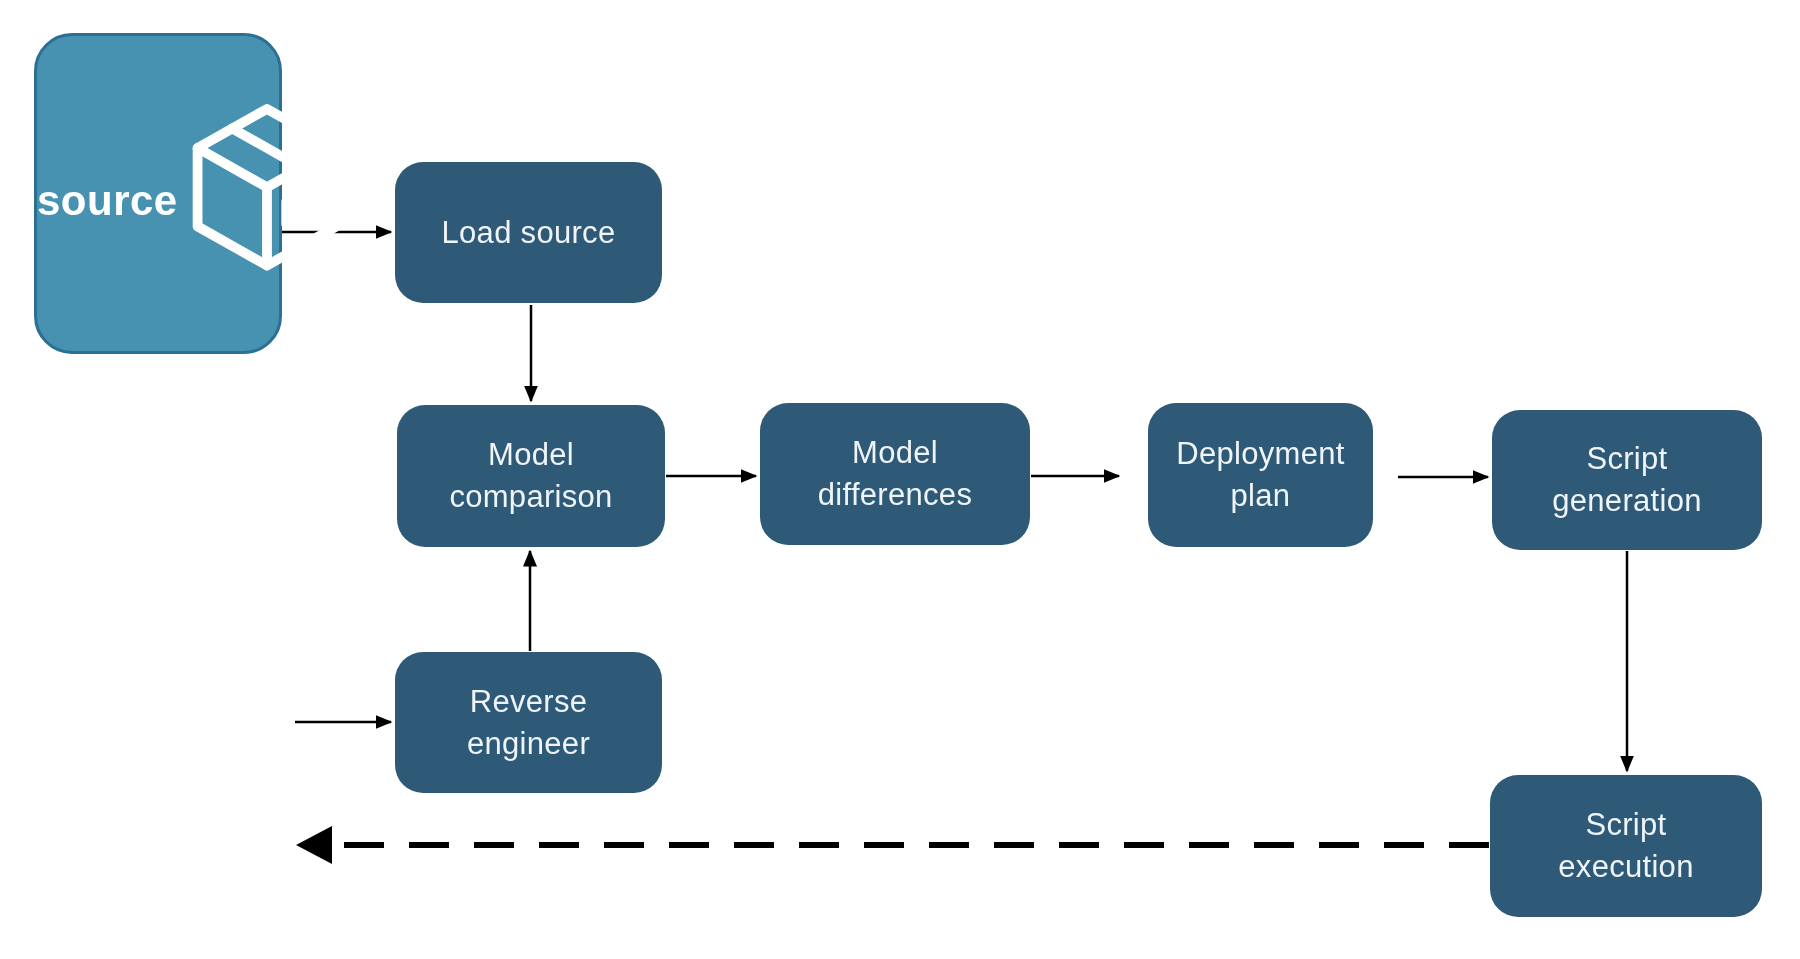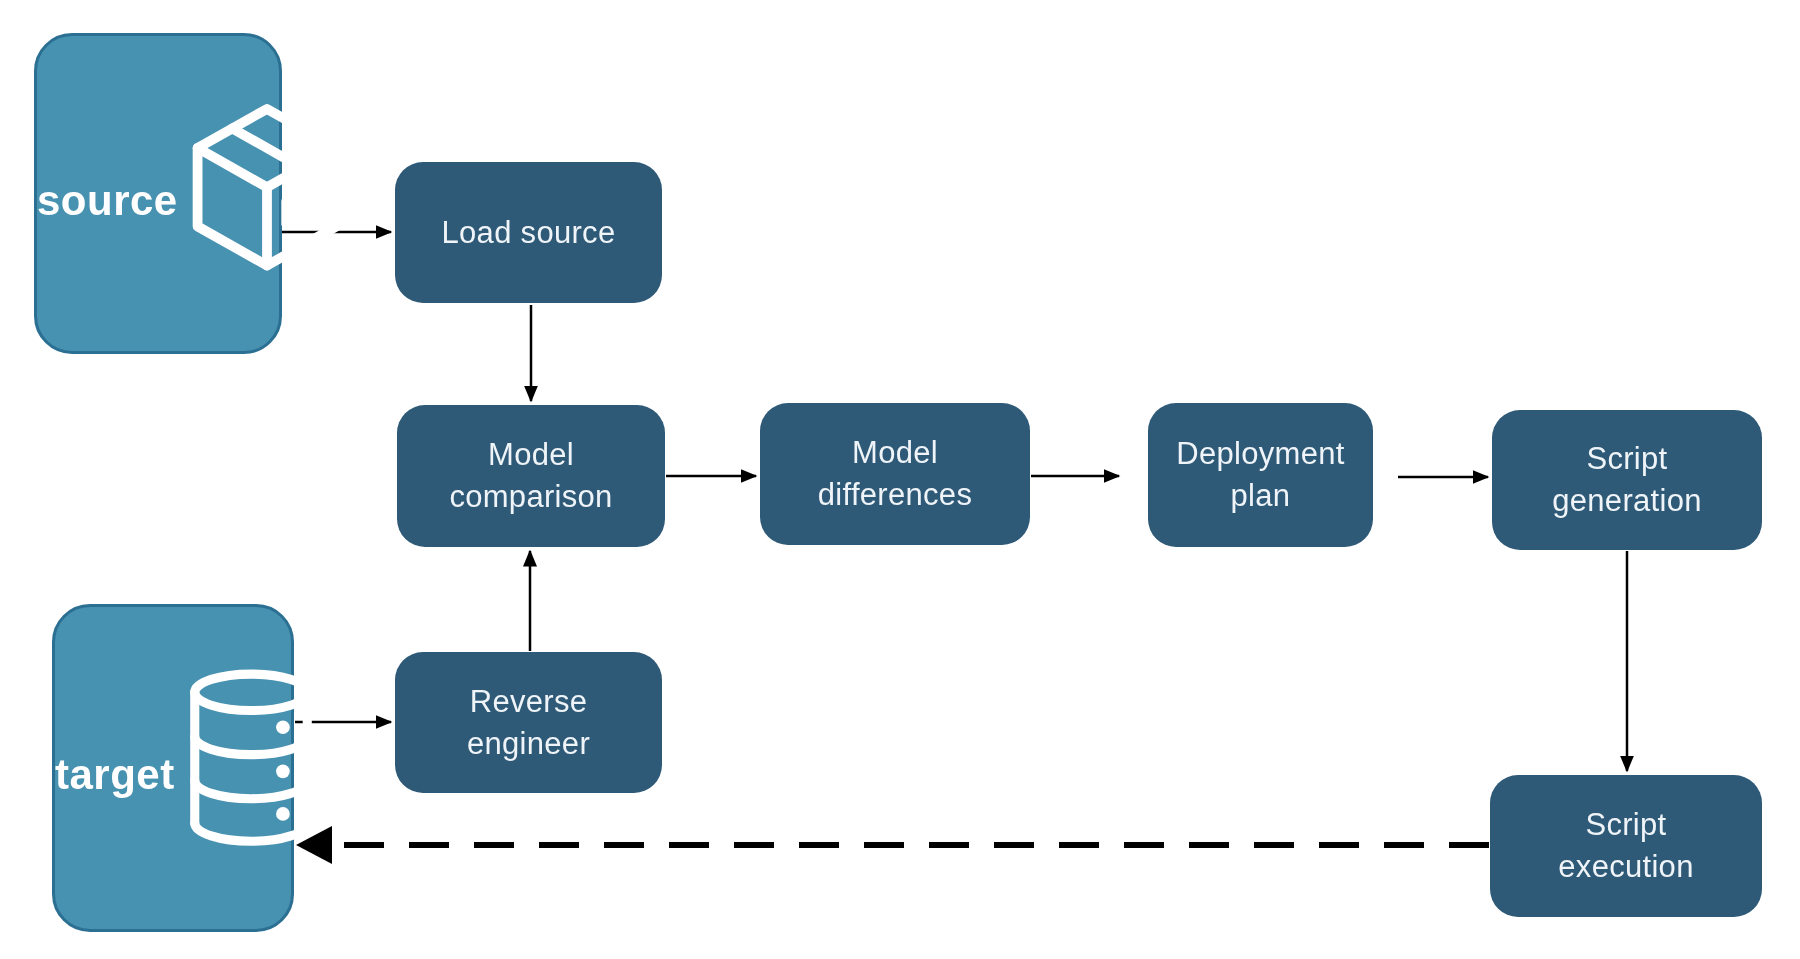--- a/index.html
+++ b/index.html
@@ -97,36 +97,20 @@
       <svg class="icon-svg" width="178" height="178" viewBox="0 0 100 100" stroke-width="5.5" stroke-linejoin="round" stroke-linecap="round" xmlns="http://www.w3.org/2000/svg">
         <polygon points="50,5 89,27 89,71 50,93 11,71 11,27"></polygon>
         <path d="M11,27 L50,49 L89,27"></path>
         <line x1="50" y1="49" x2="50" y2="93"></line>
         <line x1="30.5" y1="16" x2="69.5" y2="38"></line>
         <polygon points="60.3,56.7 71.7,50.3 71.7,63.3 60.3,69.7" stroke-width="4.5"></polygon>
       </svg>
     </div>
   </div>
 
-  <div class="container-box container-target">
-    <div class="container-title">target</div>
-    <div class="container-icon">
-      <svg class="icon-svg" width="152" height="190" viewBox="0 0 100 125" stroke-width="6" stroke-linecap="round" xmlns="http://www.w3.org/2000/svg">
-        <ellipse cx="50" cy="16" rx="37" ry="12"></ellipse>
-        <line x1="13" y1="16" x2="13" y2="102"></line>
-        <line x1="87" y1="16" x2="87" y2="102"></line>
-        <path d="M13,45 A37,12 0 0 0 87,45"></path>
-        <path d="M13,74 A37,12 0 0 0 87,74"></path>
-        <path d="M13,102 A37,12 0 0 0 87,102"></path>
-        <circle class="dot" cx="71" cy="39" r="4.5"></circle>
-        <circle class="dot" cx="71" cy="68" r="4.5"></circle>
-        <circle class="dot" cx="71" cy="96" r="4.5"></circle>
-      </svg>
-    </div>
-  </div>
 
   <div class="node node-load-model">Load source</div>
   <div class="node node-model-comparison">Model
 comparison</div>
   <div class="node node-model-differences">Model
 differences</div>
   <div class="node node-deployment-plan">Deployment
 plan</div>
   <div class="node node-script-generation">Script
 generation</div>

